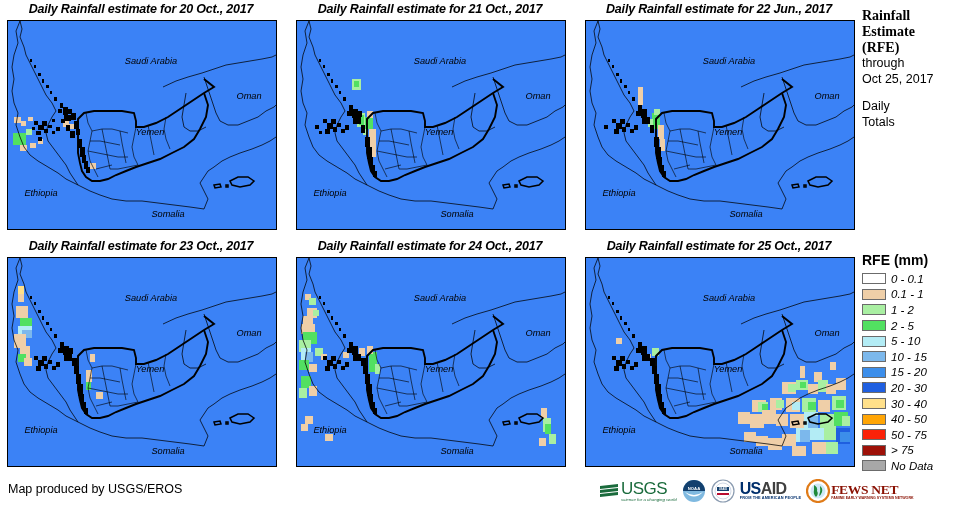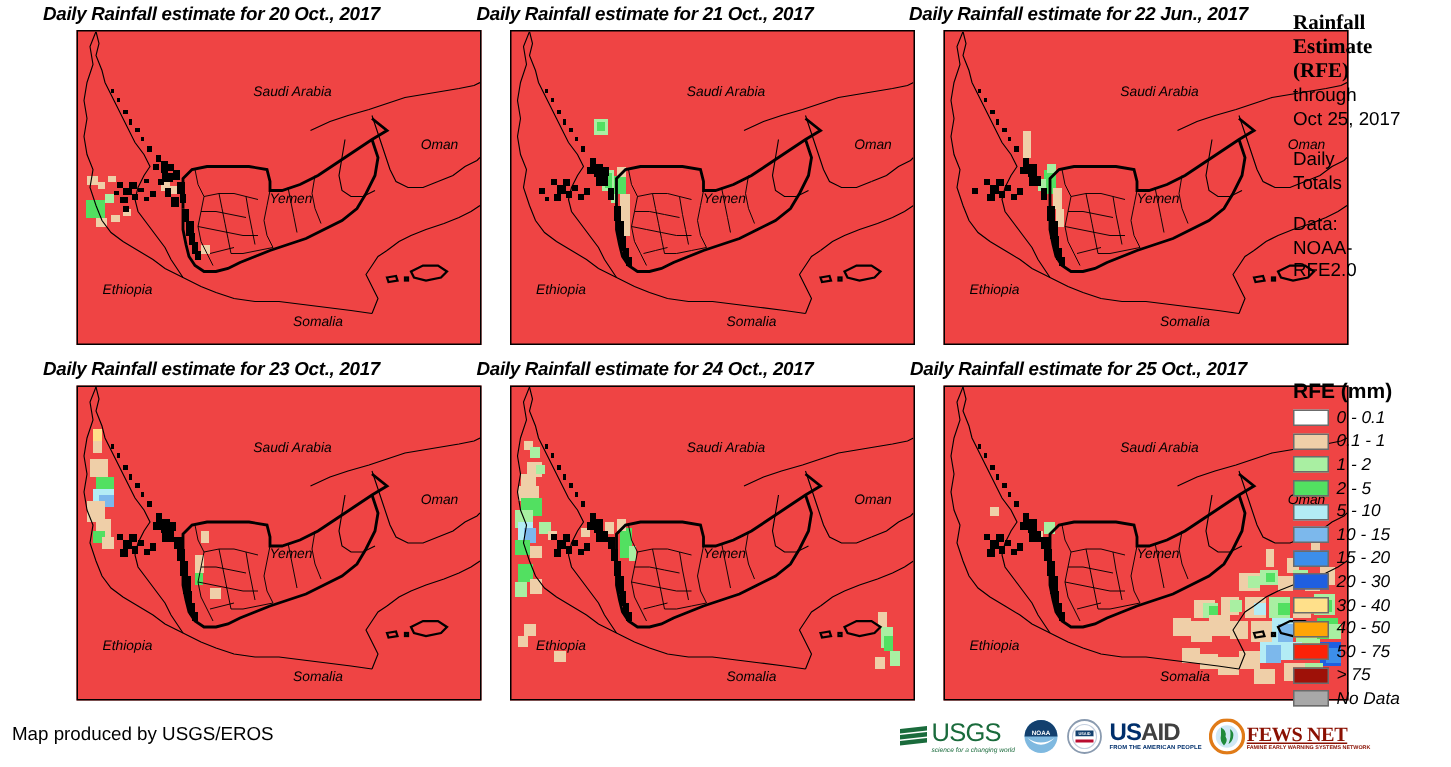--- a/index.html
+++ b/index.html
@@ -13,21 +13,21 @@
   }
   .panels{position:absolute;left:0;top:0;width:860px;height:470px;}
   .panel{position:absolute;width:282px;height:232px;font-style:italic;}
   .panel-title{
     position:absolute;left:0;top:0;width:282px;height:20px;
     font-size:12.5px;font-weight:bold;letter-spacing:-0.2px;
     text-align:center;line-height:18px;white-space:nowrap;
   }
   .map-frame{
     position:absolute;left:7px;top:20px;width:268px;height:208px;
-    border:1.2px solid #000;background:#ef4444;overflow:hidden;margin-left:44px;
+    border:1.2px solid #000;background:#3b82f6;overflow:hidden;
   }
   .map-svg{position:absolute;left:0;top:0;width:100%;height:100%;display:block;}
 
   
   .side{
     position:absolute;left:862px;top:8px;width:105px;height:240px;
     font-size:12.5px;line-height:15px;
   }
   .side .hdr{font-weight:bold;font-size:14px;line-height:16px;font-family:Liberation Serif, serif;}
   .side .sub{font-size:12.5px;line-height:15.5px;}
@@ -47,21 +47,21 @@
   .footer-note{
     position:absolute;left:8px;top:482px;font-size:12.5px;white-space:nowrap;
   }
   .logos{position:absolute;left:598px;top:474px;height:34px;display:flex;align-items:center;gap:5px;}
   .logo{height:30px;display:flex;align-items:center;}
   .usgs-txt{font-weight:normal;font-size:17px;color:#1a6b3c;letter-spacing:-0.5px;line-height:16px;}
   .usgs-tag{font-size:4.4px;color:#1a6b3c;font-style:italic;line-height:5px;}
   .usaid-blue{font-weight:bold;font-size:16px;color:#002f6c;letter-spacing:-0.6px;line-height:15px;}
   .usaid-red{color:#404040;}
   .usaid-tag{font-size:3.9px;color:#002f6c;font-weight:bold;line-height:4.5px;letter-spacing:0.1px;}
-  .fews-txt{font-weight:bold;font-size:13.5px;color:#8a1002;letter-spacing:-0.3px;line-height:13px;font-family:"Liberation Serif",serif;text-decoration:underline;}
+  .fews-txt{font-weight:bold;font-size:13.5px;color:#8a1002;letter-spacing:-0.3px;line-height:13px;font-family:"Liberation Serif",serif;}
   .fews-tag{font-size:3.6px;color:#8a1002;font-weight:bold;line-height:4px;}
 </style>
 </head>
 <body>
 
 <div class="panels">
 
   <div class="panel" style="left:0px;top:0px;">
     <div class="panel-title">Daily Rainfall estimate for 20 Oct., 2017</div>
     <div class="map-frame">
@@ -658,25 +658,20 @@
 <div class="side">
   <div class="hdr">Rainfall</div>
   <div class="hdr">Estimate</div>
   <div class="hdr">(RFE)</div>
   <div class="sub">through</div>
   <div class="sub">Oct 25, 2017</div>
   <div class="blk">
     <div class="sub">Daily</div>
     <div class="sub">Totals</div>
   </div>
-  <div class="blk">
-    <div class="sub">Data:</div>
-    <div class="sub">NOAA-</div>
-    <div class="sub">RFE2.0</div>
-  </div>
 </div>
 
 <div class="legend">
   <div class="legend-title">RFE (mm)</div>
   <div id="legend-rows">
       <div class="legend-row">
         <div class="swatch" style="background: rgb(255, 255, 255);"></div>
         <div class="legend-label">0 - 0.1</div>
       </div>
       <div class="legend-row">

